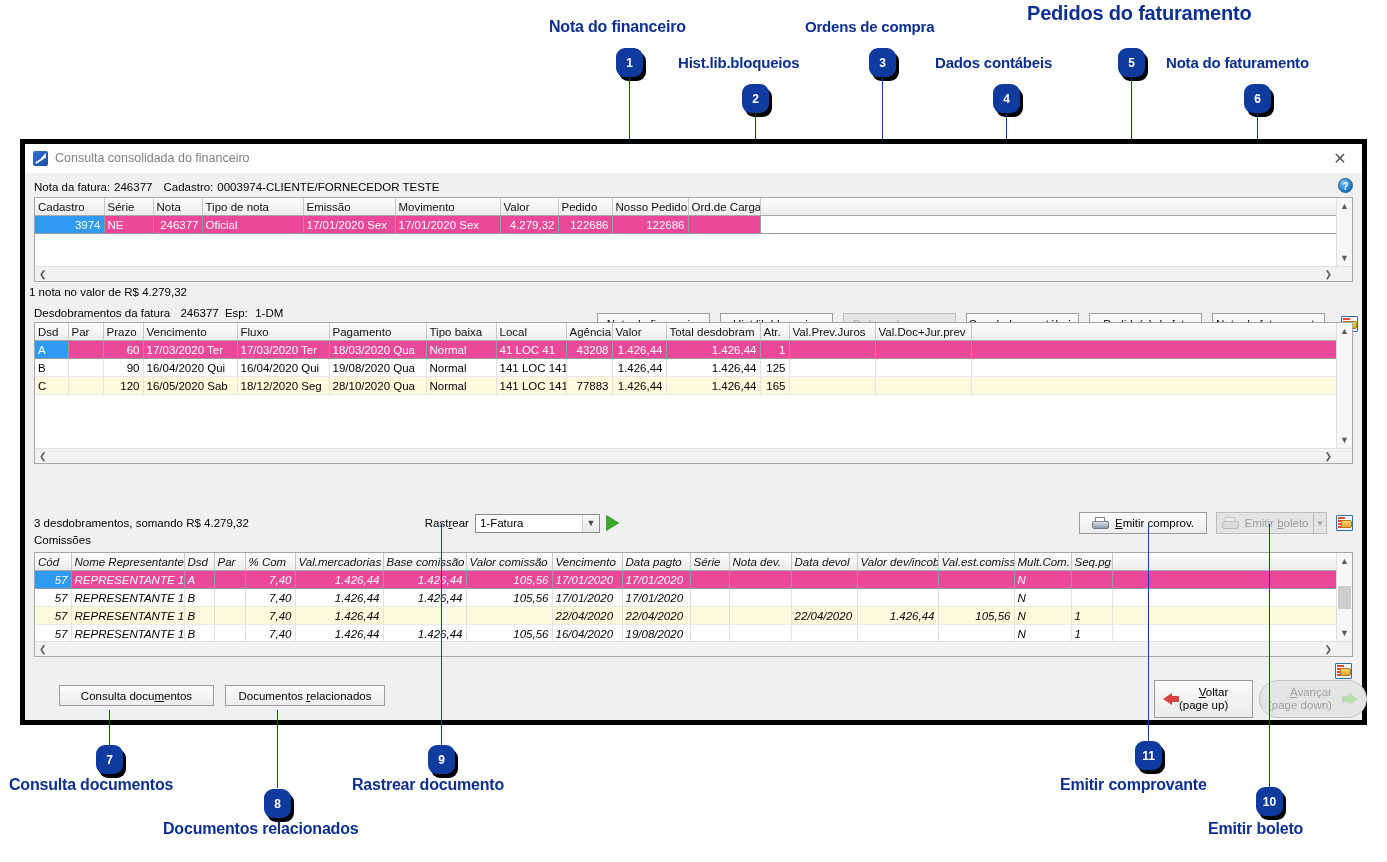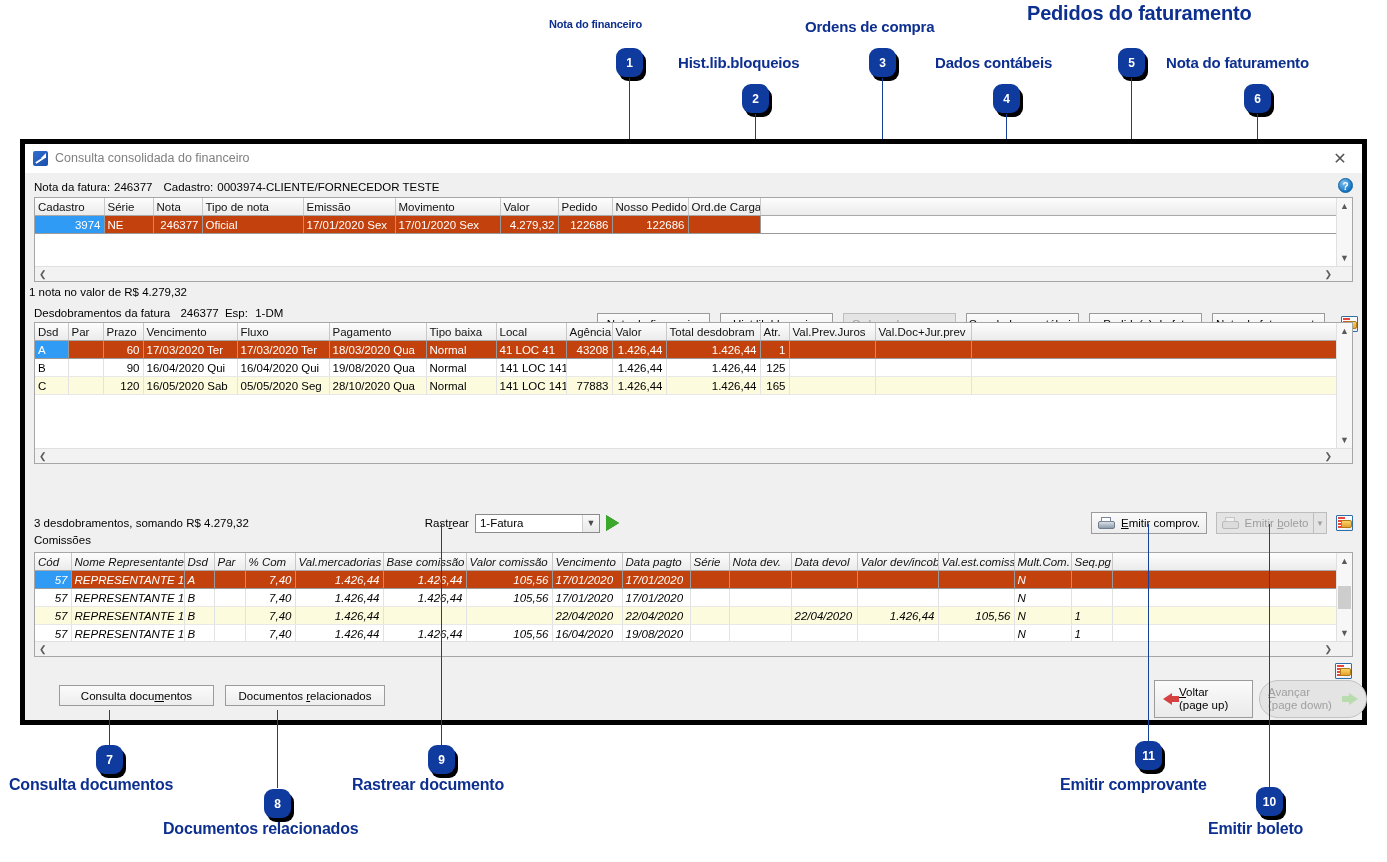--- a/index.html
+++ b/index.html
@@ -68,21 +68,21 @@
   table.grid th{
     background:linear-gradient(#fdfdfd,#ebebeb);
     border-right:1px solid #c8c8c8;border-bottom:1px solid #a9a9a9;
     font-weight:normal;color:#111;height:17px;padding:0 3px;
     text-align:left;white-space:nowrap;overflow:hidden;
   }
   table.grid td{
     border-right:1px solid #e2e2e2;border-bottom:1px solid #e8e8e8;
     height:17px;padding:0 3px;white-space:nowrap;overflow:hidden;color:#000;
   }
-  tr.sel td{background:#c2410c;color:#fff;border-right-color:#9a9a9a;border-bottom-color:#9a9a9a;}
+  tr.sel td{background:#ec4899;color:#fff;border-right-color:#9a9a9a;border-bottom-color:#9a9a9a;}
   tr.sel td.first{background:#2f9bf5;color:#fff;}
   tr.yellow td{background:#fcfbdd;}
   td.r,th.r{text-align:right;}
   
   .vsb{
     position:absolute;right:0;top:0;bottom:15px;width:16px;background:#f7f7f7;
     border-left:1px solid #e0e0e0;box-sizing:border-box;
   }
   .vsb .arrow{height:16px;display:flex;align-items:center;justify-content:center;color:#5a5a5a;font-size:9px;}
   .vsb .arrow.down{position:absolute;bottom:0;left:0;right:0;}
@@ -100,21 +100,21 @@
     align-items:center;justify-content:center;box-sizing:border-box;
     font-family:"Liberation Sans", sans-serif;cursor:default;
   }
   .btn.disabled{color:#9d9d9d;background:#e4e4e4;border-color:#bdbdbd;}
   .sectxt{font-size:11.5px;color:#000;}
   u{text-decoration:underline;}
   
   .navbtn{
     border:1px solid #9b9b9b;background:linear-gradient(#fbfbfb,#eaeaea);
     height:38px;display:flex;align-items:center;font-size:11.5px;
-    box-sizing:border-box;padding:0 8px;gap:7px;
+    box-sizing:border-box;padding:0 8px;gap:7px;text-align:right;
   }
   .navbtn.disabled{background:#e4e4e4;border-color:#c3c3c3;color:#a0a0a0;}
   .arrow-l{width:0;height:0;border-top:6px solid transparent;border-bottom:6px solid transparent;border-right:9px solid #d64242;position:relative;}
   .arrow-l:after{content:"";position:absolute;left:9px;top:-3px;width:7px;height:6px;background:#d64242;}
   .arrow-r{width:0;height:0;border-top:6px solid transparent;border-bottom:6px solid transparent;border-left:9px solid #8fd27a;position:relative;}
   .arrow-r:after{content:"";position:absolute;right:9px;top:-3px;width:7px;height:6px;background:#8fd27a;}
   .navbtn.disabled .arrow-r{border-left-color:#b9dcae;}
   .navbtn.disabled .arrow-r:after{background:#b9dcae;}
   
   .exp-ico{
@@ -160,21 +160,21 @@
     border-left:13px solid #3aa82a;filter:drop-shadow(0 0 0.5px #1d6612);
   }
   .splitdrop{
     width:13px;height:22px;border:1px solid #bdbdbd;border-left:none;background:#e4e4e4;
     display:flex;align-items:center;justify-content:center;font-size:8px;color:#a0a0a0;box-sizing:border-box;
   }
 </style>
 </head>
 <body>
 
-<div class="anno-label" style="left:549px;top:18px;font-size:11px;">Nota do financeiro</div>
+<div class="anno-label" style="left:549px;top:18px;font-size:16px;">Nota do financeiro</div>
 <div class="marker" style="left:616px;top:48px;">1</div>
 <div class="anno-line" style="left:629px;top:78px;height:235px;"></div>
 
 <div class="anno-label" style="left:678px;top:54px;font-size:15px;">Hist.lib.bloqueios</div>
 <div class="marker" style="left:742px;top:84px;">2</div>
 <div class="anno-line" style="left:755px;top:114px;height:199px;"></div>
 
 <div class="anno-label" style="left:805px;top:18px;font-size:15px;">Ordens de compra</div>
 <div class="marker" style="left:869px;top:48px;">3</div>
 <div class="anno-line" style="left:882px;top:78px;height:235px;"></div>
@@ -365,21 +365,21 @@
             <td class="r">125</td>
             <td class="r"></td>
             <td class="r"></td>
             <td style="border-right: none;"></td>
           </tr>
           <tr class="yellow">
             <td>C</td>
             <td></td>
             <td class="r">120</td>
             <td>16/05/2020 Sab</td>
-            <td>05/05/2020 Seg</td>
+            <td>18/12/2020 Seg</td>
             <td>28/10/2020 Qua</td>
             <td>Normal</td>
             <td>141 LOC 141</td>
             <td class="r">77883</td>
             <td class="r">1.426,44</td>
             <td class="r">1.426,44</td>
             <td class="r">165</td>
             <td class="r"></td>
             <td class="r"></td>
             <td style="border-right: none;"></td>
@@ -400,21 +400,21 @@
     <div class="sectxt">3 desdobramentos, somando R$ 4.279,32</div>
     <div style="display:flex;align-items:center;gap:6px;margin-left:176px;">
       <span class="sectxt">Rast<u>r</u>ear</span>
       <div class="combo">
         <span class="cv">1-Fatura</span>
         <span class="cb">▼</span>
       </div>
       <div class="play"></div>
     </div>
     <div style="margin-left:auto;display:flex;align-items:center;gap:9px;">
-      <div class="btn" style="width:116px;gap:6px;">
+      <div class="btn" style="width:128px;gap:6px;">
         <span class="printer"></span>
         <span><u>E</u>mitir comprov.</span>
       </div>
       <div style="display:flex;">
         <div class="btn disabled" style="width:98px;gap:6px;">
           <span class="printer dim"></span>
           <span>Emitir <u>b</u>oleto</span>
         </div>
         <div class="splitdrop">▼</div>
       </div>

